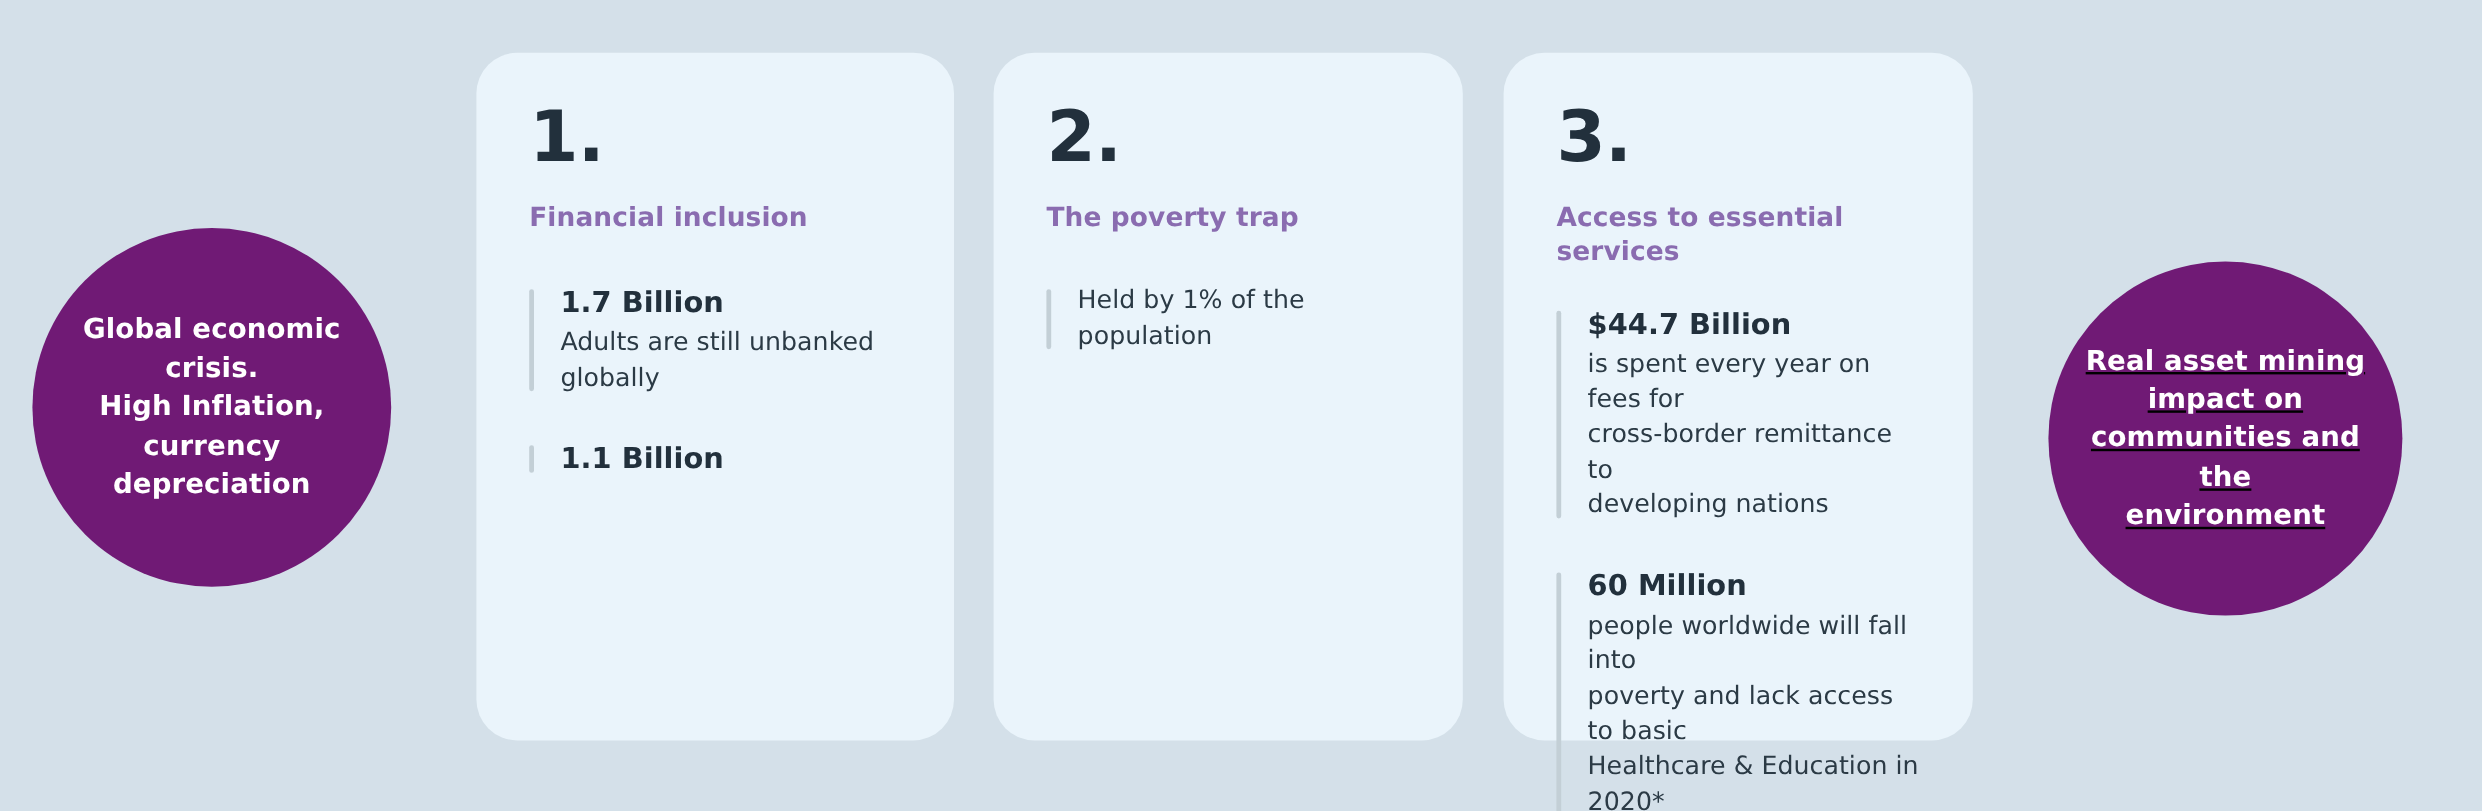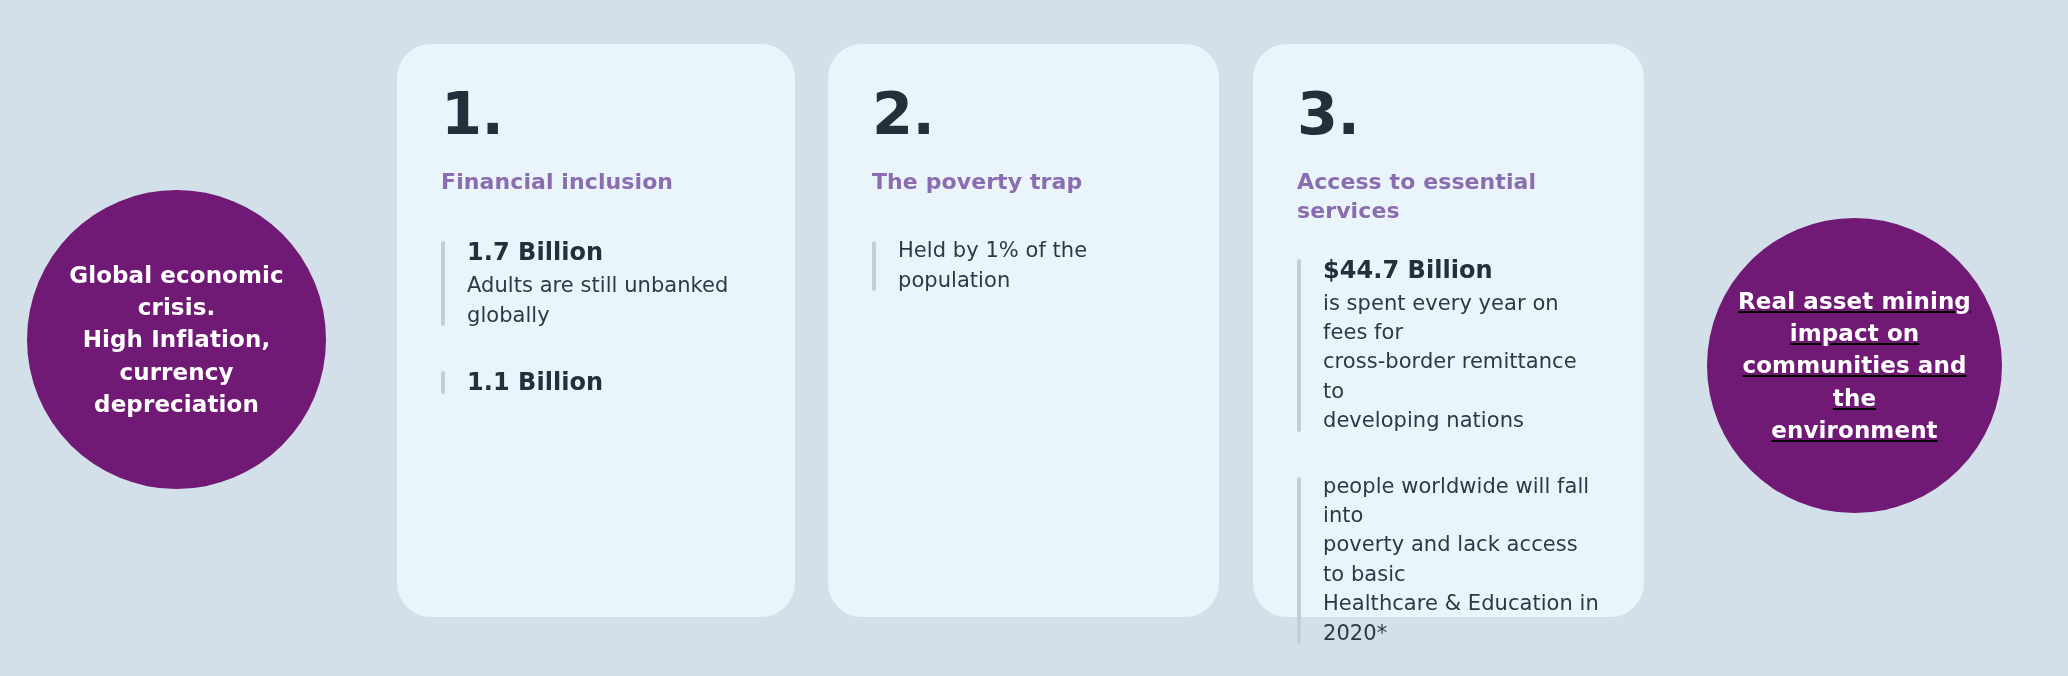--- a/index.html
+++ b/index.html
@@ -178,20 +178,21 @@
     <div class="stat">
       <span class="stat-bar"></span>
       <div class="stat-headline">$44.7 Billion</div>
       <div class="stat-detail">is spent every year on fees for
 cross-border remittance to
 developing nations</div>
     </div>
 
     <div class="stat">
       <span class="stat-bar"></span>
+      <div class="stat-headline">60 Million</div>
       <div class="stat-detail">people worldwide will fall into
 poverty and lack access to basic
 Healthcare &amp; Education in 2020*</div>
     </div>
   </div>
 
   <div class="circle" id="circle-right">
     <div class="circle-text">Real asset  mining
 impact on
 communities and the

